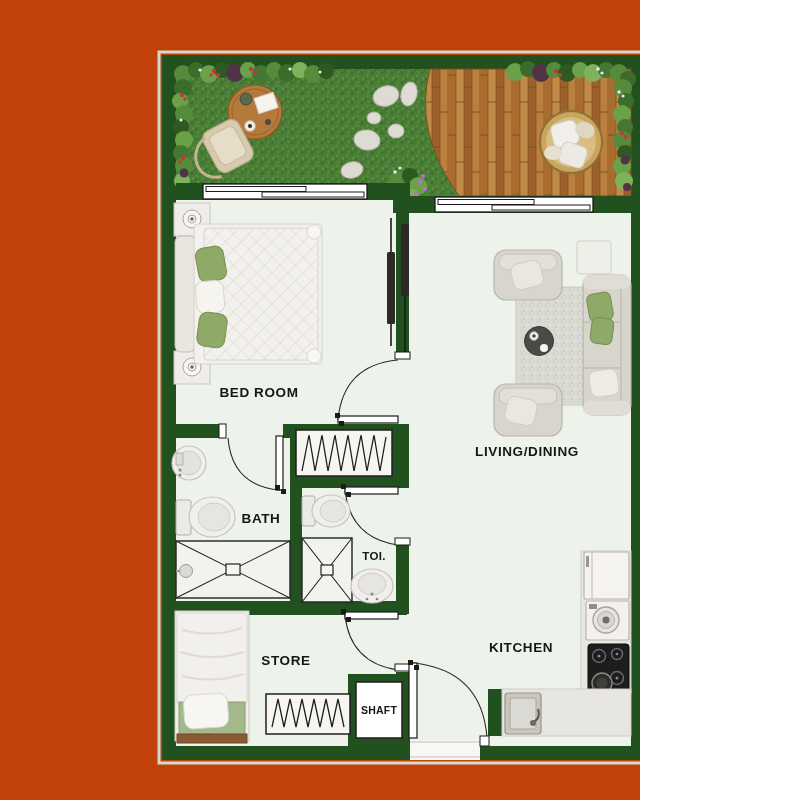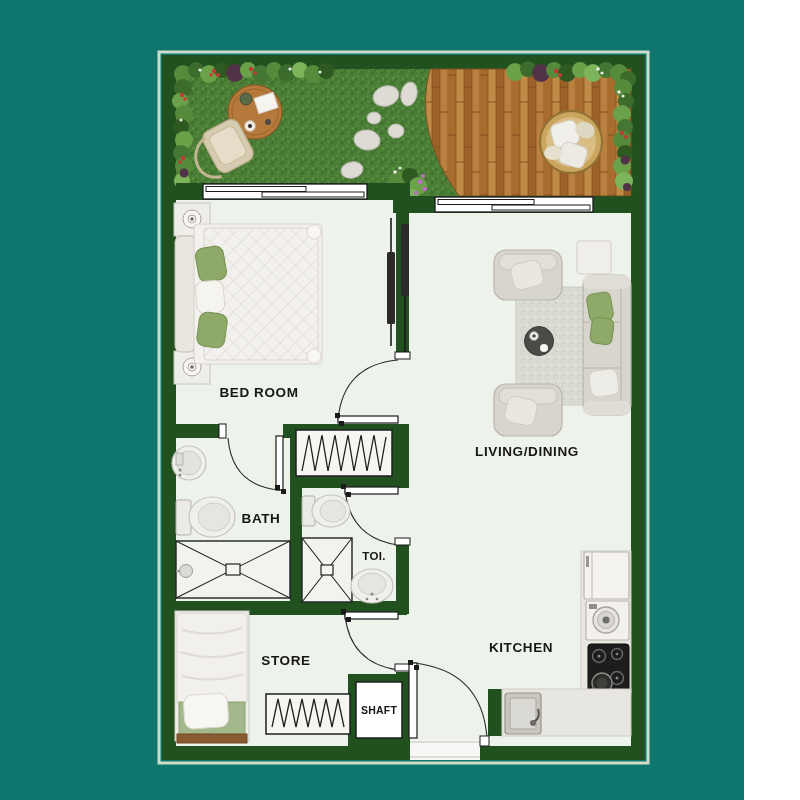--- a/index.html
+++ b/index.html
@@ -1,16 +1,16 @@
 <!DOCTYPE html>
 <html><head>
 <meta charset="utf-8">
 <style>
   html,body{margin:0;padding:0;background:#ffffff;}
-  .stage{position:relative;width:744px;height:800px;background:#0f766e;overflow:hidden;}
+  .stage{position:relative;width:640px;height:800px;background:#c2410c;overflow:hidden;}
   svg{position:absolute;left:0;top:0;}
   text.room-label{
     font-family:"Liberation Sans", sans-serif;
     font-weight:700;
     font-size:13.5px;
     letter-spacing:0.6px;
     fill:#161616;
     text-anchor:middle;
   }
   text.room-label.small{font-size:11.5px;letter-spacing:0.3px;}

